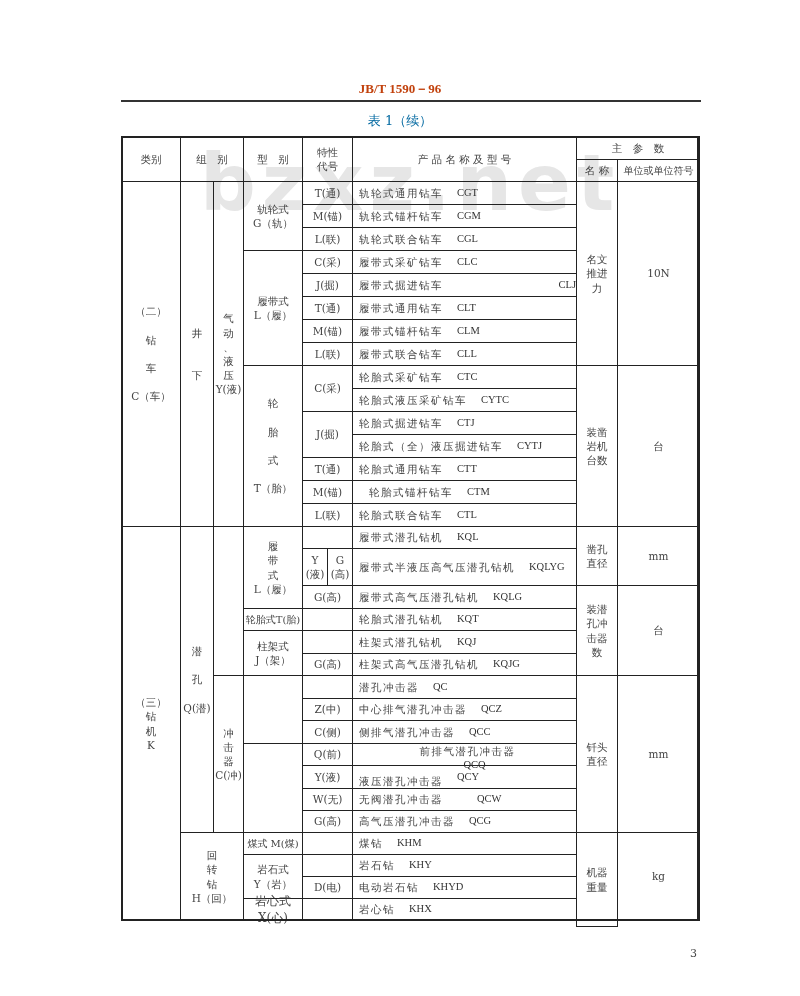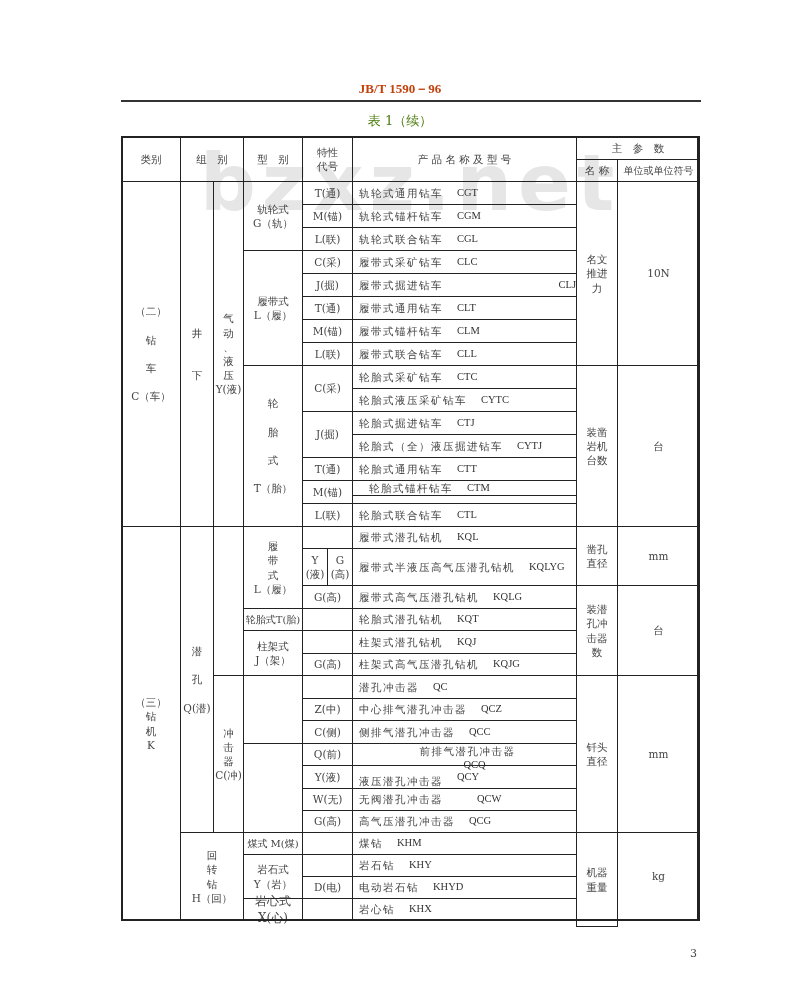--- a/index.html
+++ b/index.html
@@ -1,21 +1,21 @@
 <!DOCTYPE html>
 <html><head>
 <meta charset="utf-8">
 <style>
   html, body { margin:0; padding:0; background:#fff; }
   body { width:800px; height:996px; position:relative; overflow:hidden;
          font-family:"DejaVu Serif","Liberation Serif",serif; color:#333; }
   .hdr { position:absolute; top:80px; left:0; width:800px; text-align:center;
          font-family:"Liberation Serif",serif; font-weight:bold; font-size:13px; color:#c2410c; }
   .rule { position:absolute; top:100px; left:121px; width:580px; height:0; border-top:2px solid #333; }
-  .caption { position:absolute; top:112px; left:0; width:800px; text-align:center; font-size:13px; color:#4d7c0f; }
+  .caption { position:absolute; top:112px; left:0; width:800px; text-align:center; font-size:13px; color:#0369a1; }
   .watermark { position:absolute; top:138px; left:200px; font-family:"DejaVu Sans",sans-serif;
                font-weight:bold; font-size:78px; color:#e6e6e6; letter-spacing:6px; z-index:0; }
   .c { position:absolute; box-sizing:border-box; border:1px solid #222; display:flex;
        align-items:center; justify-content:center; text-align:center; font-size:10.5px;
        line-height:1.35; color:#444; background:transparent; z-index:1; }
   .c.l { justify-content:flex-start; padding-left:6px; }
   .code { font-family:"Liberation Serif",serif; margin-left:14px; color:#333; }
   .pg { position:absolute; top:947px; left:690px; font-size:11px; color:#444; }
   .frame { position:absolute; left:121px; top:136px; width:578px; height:785px;
            border:2px solid #222; box-sizing:border-box; z-index:2; pointer-events:none; }
@@ -124,21 +124,21 @@
       <span class="code">CTJ</span>
     </div>
     <div class="c l" style="left: 352px; top: 434px; width: 225px; height: 24px;">
       <span style="letter-spacing: 1.5px;">轮胎式（全）液压掘进钻车</span>
       <span class="code">CYTJ</span>
     </div>
     <div class="c l" style="left: 352px; top: 457px; width: 225px; height: 24px;">
       <span style="letter-spacing: 1.5px;">轮胎式通用钻车</span>
       <span class="code">CTT</span>
     </div>
-    <div class="c l" style="left: 352px; top: 480px; width: 225px; height: 16px; padding-left: 16px;">
+    <div class="c l" style="left: 352px; top: 480px; width: 225px; height: 24px; padding-left: 16px;">
       <span style="letter-spacing: 1.5px;">轮胎式锚杆钻车</span>
       <span class="code">CTM</span>
     </div>
     <div class="c l" style="left: 352px; top: 503px; width: 225px; height: 24px;">
       <span style="letter-spacing: 1.5px;">轮胎式联合钻车</span>
       <span class="code">CTL</span>
     </div>
     <div class="c" style="left: 576px; top: 181px; width: 42px; height: 185px; white-space: pre-line;">名文
 推进
 力</div>

